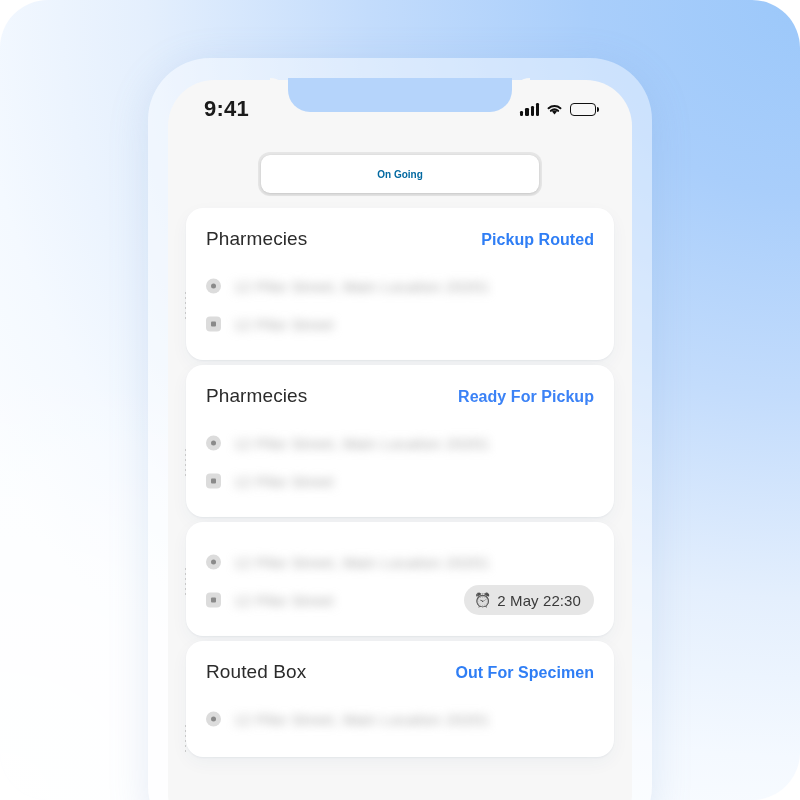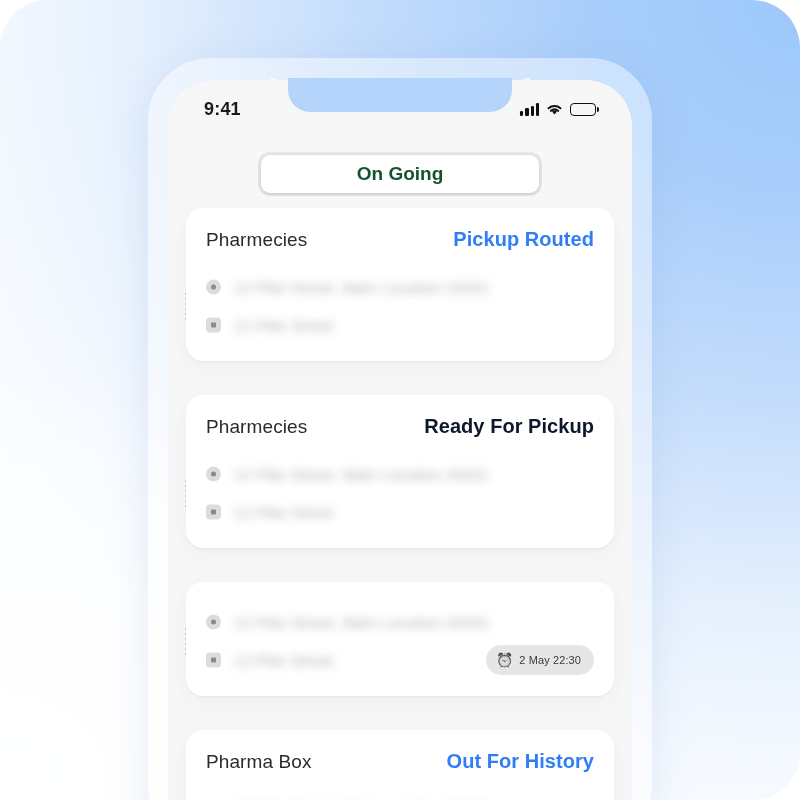--- a/index.html
+++ b/index.html
@@ -72,21 +72,21 @@
   
   #status-bar {
     position:absolute; left:168px; top:88px;
     width:464px; height:42px;
     display:flex; align-items:center;
     justify-content:space-between;
     padding:0 36px;
     z-index:5;
   }
   #status-time {
-    font-size:18px; font-weight:600;
+    font-size:22px; font-weight:600;
     color:#1b1b1b; letter-spacing:.2px;
   }
   #status-icons { display:flex; align-items:center; gap:7px; }
 
   .sig-bars { display:flex; align-items:flex-end; gap:2px; height:13px; }
   .sig-bars i { width:3.2px; background:#101010; border-radius:1.2px; display:block; }
   .sig-bars i:nth-child(1){ height:5px; }
   .sig-bars i:nth-child(2){ height:7.5px; }
   .sig-bars i:nth-child(3){ height:10px; }
   .sig-bars i:nth-child(4){ height:13px; }
@@ -116,57 +116,57 @@
     background:#e6e6e6;
     border-radius:12px;
     display:flex; align-items:center;
     padding:3px;
     z-index:5;
   }
   .tab {
     flex:1 1 auto;
     height:38px;
     display:flex; align-items:center; justify-content:center;
-    font-size:19px; font-weight:600;
-    color:#14532d;
+    font-size:10px; font-weight:600;
+    color:#0369a1;
     border-radius:9px;
     white-space:nowrap;
     padding:0 6px;
   }
   .tab.active {
     background:#ffffff;
     box-shadow:0 1px 3px rgba(0,0,0,.14), 0 0 1px rgba(0,0,0,.05);
   }
 
   
   #card-list {
     position:absolute;
     left:186px; top:208px;
     width:428px;
     z-index:5;
   }
   .card {
     background:#ffffff;
     border-radius:17px;
-    margin-bottom:34px;
+    margin-bottom:5px;
     padding:20px 20px 18px 20px;
     box-shadow:0 1px 2px rgba(20,40,80,.05), 0 6px 18px rgba(30,60,110,.045);
     position:relative;
   }
   .card-head {
     display:flex; align-items:baseline;
     justify-content:space-between;
     margin-bottom:16px;
   }
   .card-title {
     font-size:19px; font-weight:400;
     color:#2b2b2b; letter-spacing:.1px;
   }
   .card-status {
-    font-size:20px; font-weight:700;
+    font-size:16px; font-weight:700;
     letter-spacing:.05px;
   }
 
   
   .timeline { position:relative; padding-left:28px; }
   .tl-row { position:relative; height:40px; display:flex; align-items:center; }
   .tl-row.second { height:36px; }
 
   .tl-marker {
     position:absolute; left:-28px; top:50%;
@@ -214,21 +214,21 @@
     display:flex; align-items:center; gap:6px;
     padding:0 13px 0 10px;
     white-space:nowrap;
   }
   .time-pill .clock-icon {
     font-size:14px;
     filter:grayscale(1) contrast(.85) brightness(.95);
     line-height:1;
   }
   .time-pill .time-text {
-    font-size:11px; color:#3a3a3a; font-weight:400;
+    font-size:15px; color:#3a3a3a; font-weight:400;
     letter-spacing:.1px;
   }
 </style>
 </head>
 <body>
 
 <div id="canvas">
 
   <div id="phone-frame"></div>
 
@@ -282,21 +282,21 @@
               <span class="dot"></span>
             </span>
           <span class="blurred short">12 Pike Street</span>
         </div>
       </div>
     </div>
 
     <div class="card">
       <div class="card-head">
         <span class="card-title">Pharmecies</span>
-        <span class="card-status" style="color: #0f172a;">Ready For Pickup</span>
+        <span class="card-status" style="color: #3b82f6;">Ready For Pickup</span>
       </div>
       <div class="timeline">
         <div class="tl-connector"></div>
         <div class="tl-row">
           <span class="tl-marker circle">
               <span class="dot"></span>
             </span>
           <span class="blurred">12 Pike Street, Main Location 20201</span>
         </div>
         <div class="tl-row second">
@@ -325,22 +325,22 @@
           <span class="time-pill">
             <span class="clock-icon">⏰</span>
             <span class="time-text">2 May 22:30</span>
           </span>
         </div>
       </div>
     </div>
 
     <div class="card">
       <div class="card-head">
-        <span class="card-title">Pharma Box</span>
-        <span class="card-status" style="color: rgb(47, 126, 245);">Out For History</span>
+        <span class="card-title">Routed Box</span>
+        <span class="card-status" style="color: rgb(47, 126, 245);">Out For Specimen</span>
       </div>
       <div class="timeline">
         <div class="tl-connector"></div>
         <div class="tl-row">
           <span class="tl-marker circle">
               <span class="dot"></span>
             </span>
           <span class="blurred">12 Pike Street, Main Location 20201</span>
         </div>
 

